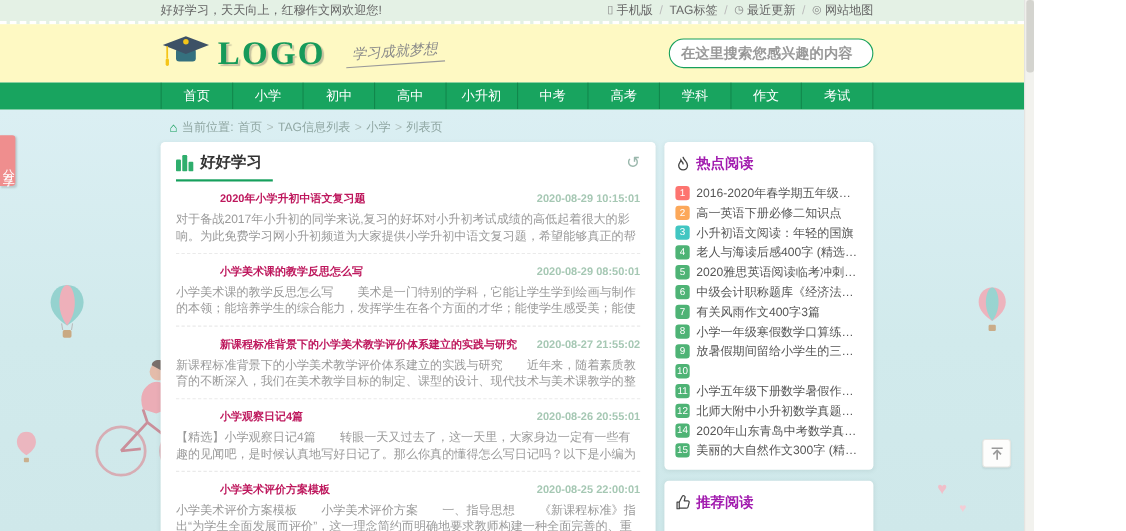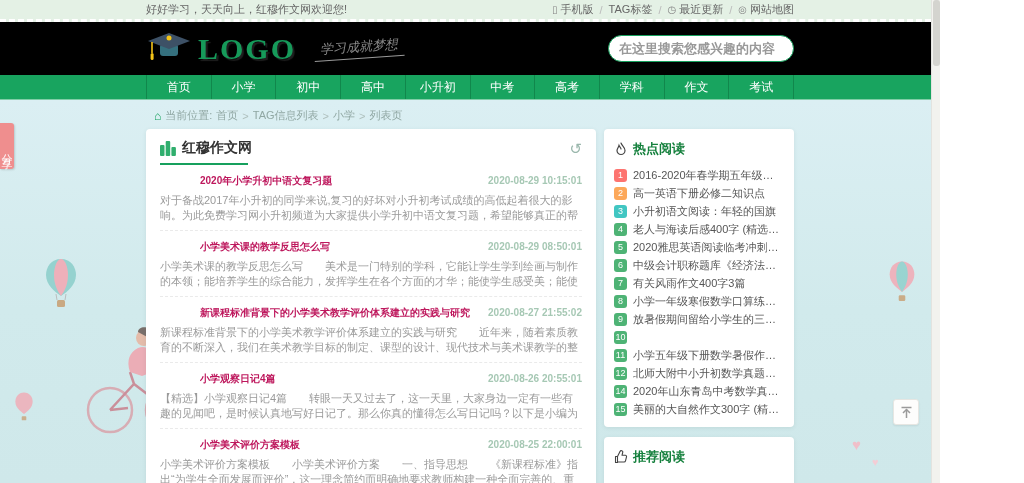--- a/index.html
+++ b/index.html
@@ -9,21 +9,21 @@
 
   
   .topbar { height:22px; background:#e4f1e5; border-bottom:3px dashed #ffffff; }
   .topbar .container { display:flex; justify-content:space-between; align-items:center; height:19px; font-size:11px; color:#666; }
   .toplinks { display:flex; align-items:center; gap:6px; }
   .toplink { display:flex; align-items:center; gap:3px; color:#666; cursor:pointer; }
   .toplink .ico { font-size:10px; color:#888; }
   .topsep { color:#bbb; }
 
   
-  .header { height:53px; background:#000000; }
+  .header { height:53px; background:#fef9c3; }
   .header .container { display:flex; align-items:center; height:100%; }
   .logo-wrap { display:flex; align-items:center; gap:6px; cursor:pointer; }
   .logo-text { font-family:"Liberation Serif","DejaVu Serif",serif; font-weight:bold; font-size:30px; letter-spacing:2px; color:#169a5a; text-shadow:2px 2px 1px rgba(90,90,90,.35); }
   .slogan { margin-left:18px; font-family:"DejaVu Serif",serif; font-style:italic; font-size:13px; color:#8a8a8a; border-bottom:1px solid #9a9a9a; padding:0 6px 2px; transform:rotate(-4deg); }
   .search { margin-left:auto; width:186px; height:27px; border:1px solid #16a05d; border-radius:14px; display:flex; overflow:hidden; background:#fff; }
   .search input { flex:1; border:none; outline:none; font-size:13px; padding:0 10px; color:#555; background:transparent; font-family:inherit;font-weight:bold; }
   .search input::placeholder { color:#999; }
   .search-btn { width:34px; border:none; border-left:1px solid #16a05d; background:#fff; display:flex; align-items:center; justify-content:center; cursor:pointer; }
 
   
@@ -56,21 +56,21 @@
   .art { padding:9px 0 7px; border-bottom:1px dashed #eaeaea; }
   .art:last-child { border-bottom:none; }
   .art-head { display:flex; justify-content:space-between; align-items:baseline; gap:8px; }
   .art-title { font-size:10px; font-weight:bold; color:#be185d; cursor:pointer; white-space:nowrap; overflow:hidden; text-overflow:ellipsis;margin-left:40px; }
   .art-date { font-size:10px; color:#a6c8b4; white-space:nowrap;font-weight:bold; }
   .art-ex { margin-top:5px; font-size:11px; color:#9a9a9a; line-height:15px; max-height:30px; overflow:hidden; }
 
   
   .side { width:190px; display:flex; flex-direction:column; gap:10px; }
   .side-card { background:#fff; border-radius:4px; padding:9px 10px; box-shadow:0 1px 4px rgba(60,90,80,.10); }
-  .sc-head { display:flex; align-items:center; gap:5px; font-size:13px; font-weight:bold; color:#15803d; padding:2px 0 8px; }
+  .sc-head { display:flex; align-items:center; gap:5px; font-size:13px; font-weight:bold; color:#a21caf; padding:2px 0 8px; }
   .hot-list { list-style:none; }
   .hot-item { display:flex; align-items:center; gap:6px; height:18px; font-size:11px; color:#555; cursor:pointer; }
   .badge { flex:0 0 13px; width:13px; height:13px; border-radius:3px; color:#fff; font-size:9px; line-height:13px; text-align:center; font-style:normal; }
   .b-red { background:#fd7470; } .b-orange { background:#fca85a; }
   .b-teal { background:#41c6c2; } .b-green { background:#4eb375; }
   .hot-text { white-space:nowrap; overflow:hidden; text-overflow:ellipsis; }
   .rec-card { min-height:70px; }
 
   
   .share-tab { position:absolute; left:0; top:123px; width:14px; height:46px; background:#ef8e8e; color:#fff; font-size:11px; border-radius:0 3px 3px 0; writing-mode:vertical-rl; letter-spacing:4px; text-align:center; line-height:14px; padding-top:6px; cursor:pointer; z-index:10; box-shadow:1px 1px 2px rgba(0,0,0,.15); }
@@ -202,21 +202,21 @@
 
       <div class="columns">
 
         <section class="main-card">
           <div class="card-head">
             <svg width="16" height="15" viewBox="0 0 16 15">
               <rect x="0" y="4" width="4.5" height="11" rx="1" fill="#2fae6d"></rect>
               <rect x="5.7" y="0" width="4.5" height="15" rx="1" fill="#2fae6d"></rect>
               <rect x="11.4" y="6" width="4.5" height="9" rx="1" fill="#2fae6d"></rect>
             </svg>
-            <span class="card-title">红穆作文网</span>
+            <span class="card-title">好好学习</span>
             <span class="undo">↺</span>
           </div>
 
           <div class="art">
             <div class="art-head">
                 <span class="art-title">2020年小学升初中语文复习题</span>
                 <span class="art-date">2020-08-29 10:15:01</span>
               </div>
             <div class="art-ex">对于备战2017年小升初的同学来说,复习的好坏对小升初考试成绩的高低起着很大的影响。为此免费学习网小升初频道为大家提供小学升初中语文复习题，希望能够真正的帮助到家长和...</div>
           </div>

